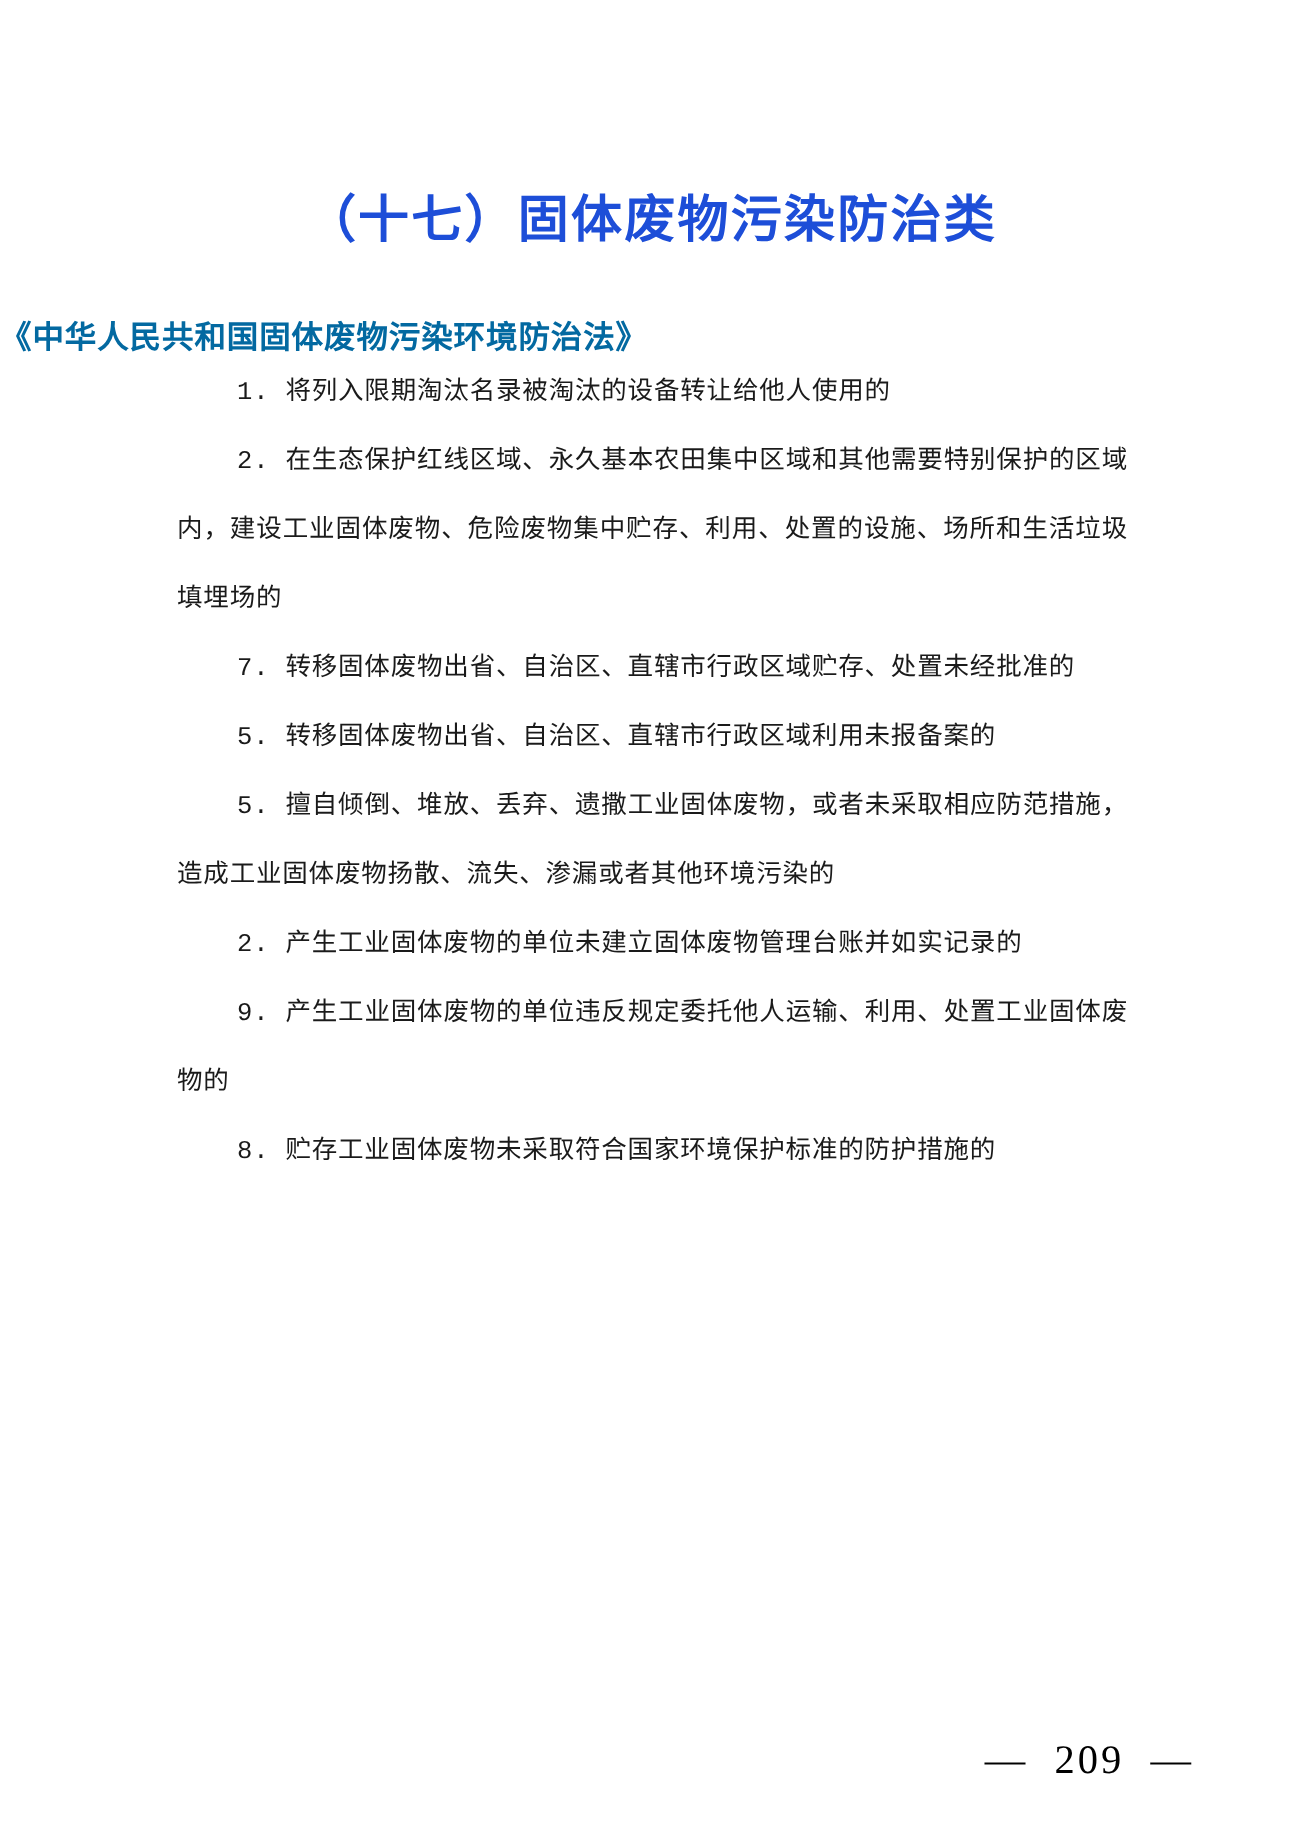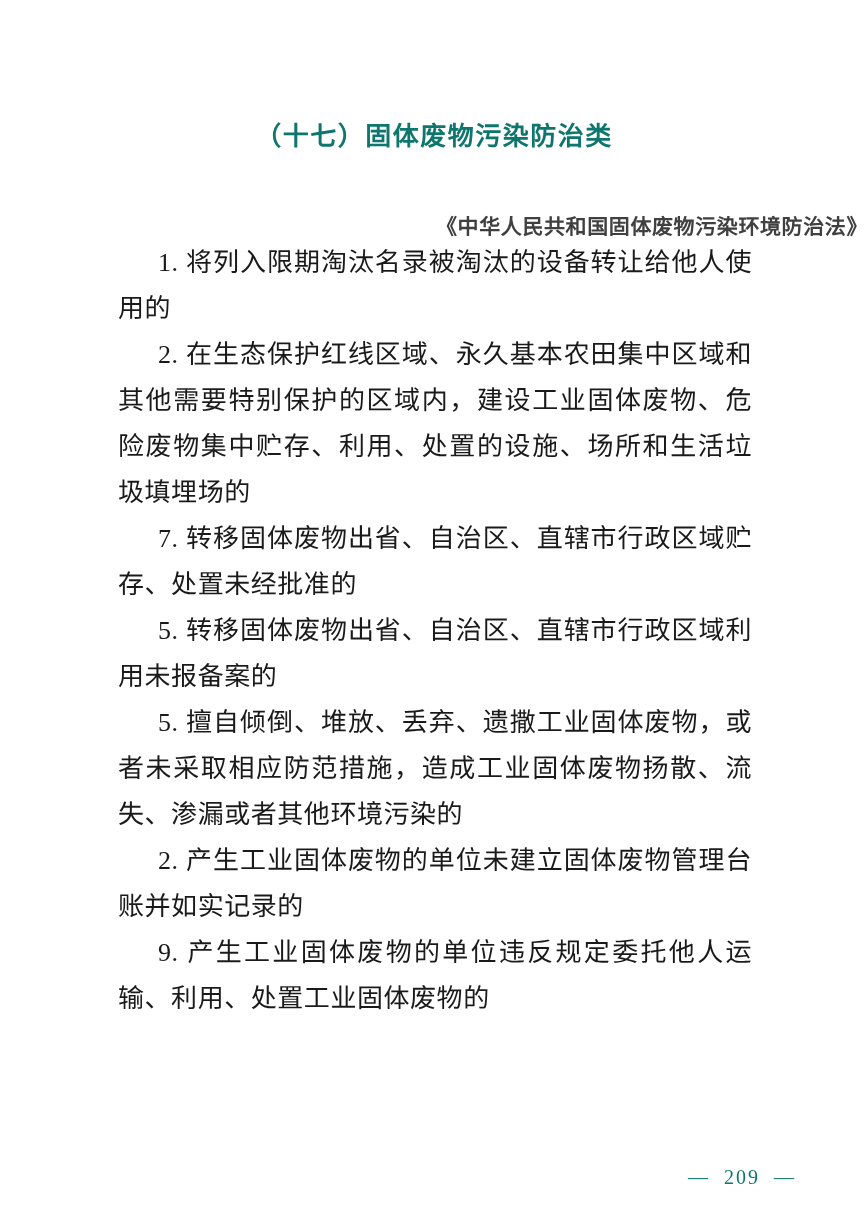--- a/index.html
+++ b/index.html
@@ -23,52 +23,52 @@
 
   
   .doc-title {
     position: absolute;
     top: 103px;
     left: 0;
     right: 0;
     text-align: center;
     font-family: "DejaVu Sans", "Liberation Sans", sans-serif;
     font-weight: bold;
-    font-size: 26px;
+    font-size: 34px;
     letter-spacing: 1.5px;
-    color: #0f766e;
+    color: #1d4ed8;
     line-height: 1.25;
   }
 
   
   .law-title {
     position: absolute;
     top: 197px;
     left: 0;
     right: 0;
-    text-align: right;
-    font-family: Liberation Serif, serif;
+    text-align: left;
+    font-family: Liberation Mono, monospace;
     font-weight: bold;
     font-size: 21px;
     letter-spacing: 0.6px;
-    color: #404040;
+    color: #0369a1;
     line-height: 1.3;
   }
 
   
   .body-block {
     position: absolute;
     top: 240px;
     left: 118px;
     width: 634px;
   }
 
   .clause {
-    font-family: Liberation Serif, serif;
-    font-size: 26px;
+    font-family: Liberation Mono, monospace;
+    font-size: 17px;
     line-height: 46px;
     text-align: justify;
     text-justify: inter-ideograph;
     text-indent: 40px;
     letter-spacing: 0.55px;
     color: #1a1a1a;
     margin: 0 0 0 0;
     word-break: break-all;
   }
 
@@ -80,40 +80,41 @@
   .clause.tight-num {
     letter-spacing: 0.3px;
   }
 
   
   .folio {
     position: absolute;
     bottom: 38px;
     right: 72px;
     font-family: "Liberation Serif", "DejaVu Serif", serif;
-    font-size: 20px;
+    font-size: 27px;
     letter-spacing: 2px;
-    color: #0f766e;
+    color: #000000;
     white-space: pre;
   }
 </style>
 </head>
 <body>
 
 <div class="page">
 
   <h1 class="doc-title">（十七）固体废物污染防治类</h1>
 
   <h2 class="law-title">《中华人民共和国固体废物污染环境防治法》</h2>
 
   <div class="body-block">
     <p class="clause">1.  将列入限期淘汰名录被淘汰的设备转让给他人使用的</p>
     <p class="clause">2.  在生态保护红线区域、永久基本农田集中区域和其他需要特别保护的区域内，建设工业固体废物、危险废物集中贮存、利用、处置的设施、场所和生活垃圾填埋场的</p>
     <p class="clause">7.  转移固体废物出省、自治区、直辖市行政区域贮存、处置未经批准的</p>
     <p class="clause">5.  转移固体废物出省、自治区、直辖市行政区域利用未报备案的</p>
     <p class="clause">5.  擅自倾倒、堆放、丢弃、遗撒工业固体废物，或者未采取相应防范措施，造成工业固体废物扬散、流失、渗漏或者其他环境污染的</p>
     <p class="clause">2.  产生工业固体废物的单位未建立固体废物管理台账并如实记录的</p>
     <p class="clause">9.  产生工业固体废物的单位违反规定委托他人运输、利用、处置工业固体废物的</p>
+    <p class="clause">8.  贮存工业固体废物未采取符合国家环境保护标准的防护措施的</p>
   </div>
 
   <div class="folio">—  209  —</div>
 
 </div>
 
 </body></html>

